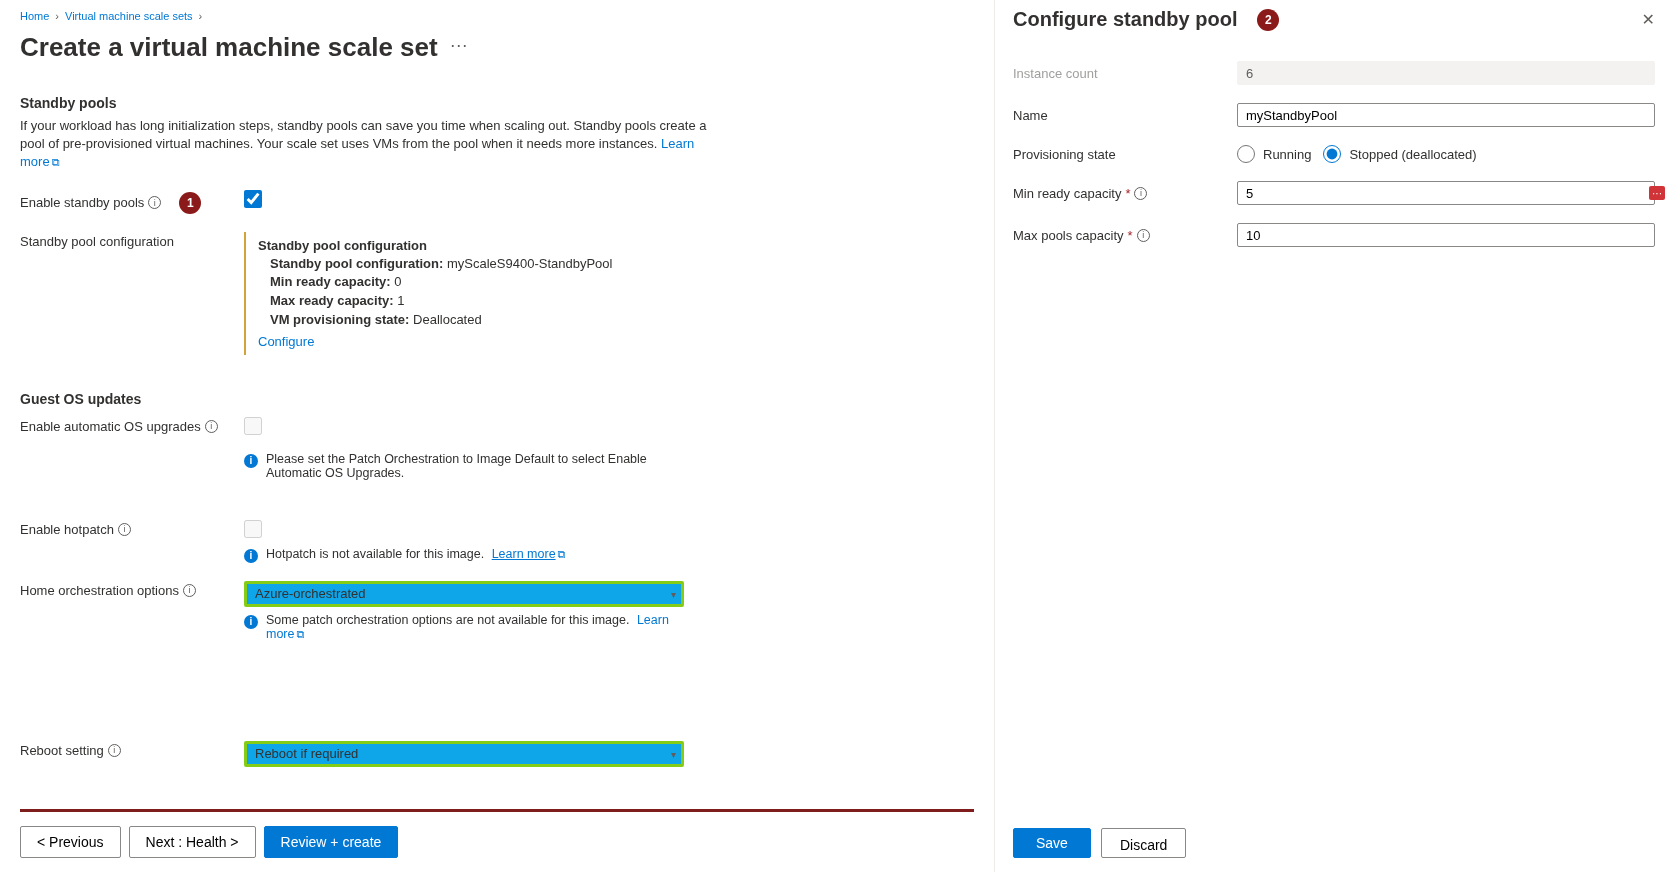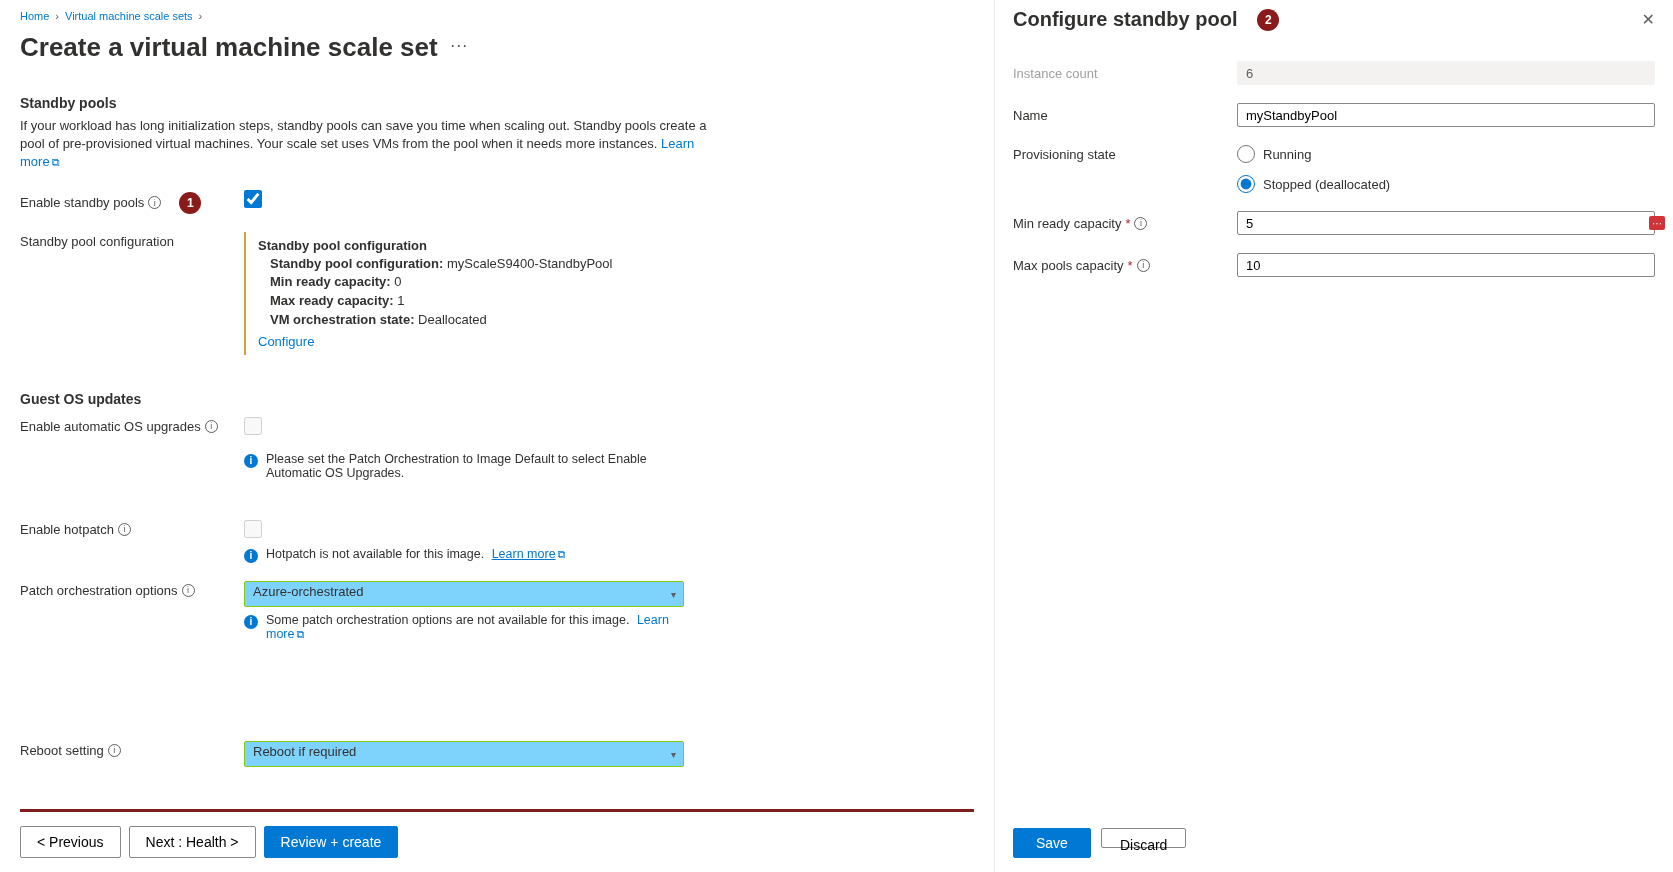--- a/index.html
+++ b/index.html
@@ -44,22 +44,22 @@
 
   .inline-info { display:flex; gap:8px; align-items:flex-start; margin-top:6px; font-size:12.5px; color:#323130; }
   .inline-info .iicon {
     width:14px; height:14px; border-radius:50%; background:#0078d4; color:#fff; font-size:10px; font-weight:700;
     display:flex; align-items:center; justify-content:center; flex-shrink:0; margin-top:2px;
   }
   .inline-info .lm { color:#0078d4; text-decoration:underline; cursor:pointer; margin-left:4px; }
 
   .select-wrap { position:relative; width:440px; }
   .select-wrap select, .fake-select {
-    width:100%; height:26px; border:1px solid #84cc16; border-radius:2px; padding:2px 28px 2px 8px;
-    background:#7dd3fc; font-size:13px; appearance:none; cursor:pointer;
+    width:100%; height:26px; border:3px solid #84cc16; border-radius:2px; padding:2px 28px 2px 8px;
+    background:#0ea5e9; font-size:13px; appearance:none; cursor:pointer;
   }
   .select-wrap .chev-down {
     position:absolute; right:8px; top:50%; transform:translateY(-50%); pointer-events:none;
     color:#605e5c; font-size:10px;
   }
 
   
   .footer { border-top:3px solid #7f1d1d; padding:14px 0; display:flex; gap:8px; margin-top:auto; }
   .btn { height:32px; padding:0 16px; border-radius:2px; font-size:14px; cursor:pointer; background:#fff; border:1px solid #8a8886; }
   .btn.primary { background:#0078d4; border-color:#0078d4; color:#fff; }
@@ -74,21 +74,21 @@
   .f-row { display:flex; align-items:center; margin-bottom:18px; }
   .f-row.top { align-items:flex-start; }
   .f-label { width:224px; flex-shrink:0; color:#323130; display:flex; align-items:center; gap:4px;}
   .f-label.disabled { color:#a19f9d; }
   .req { color:#a4262c; }
   .f-input { flex:1; }
   .f-input input[type="text"] {
     width:100%; height:24px; border:1px solid #8a8886; border-radius:2px; padding:2px 8px; font-size:13px;
   }
   .f-input input[readonly] { background:#f3f2f1; border-color:#f3f2f1; color:#605e5c; }
-  .radio-stack { display:flex; flex-direction:column; gap:12px; padding-top:0;}
+  .radio-stack { display:flex; flex-direction:row; gap:12px; padding-top:0;}
   .radio-item { display:flex; align-items:center; gap:8px; cursor:pointer; }
   .radio-item input { width:18px; height:18px; accent-color:#0078d4; margin:0;}
 
   .input-with-flag { position:relative; }
   .flag {
     position:absolute; right:-2px; top:50%; transform:translate(50%,-50%);
     width:16px; height:14px; background:#d13438; border-radius:2px; color:#fff;
     font-size:10px; display:flex; align-items:center; justify-content:center;
   }
 
@@ -132,21 +132,21 @@
 
     <div class="form-row">
       <div class="form-label">
         <span>Standby pool configuration</span>
       </div>
       <div class="form-value config-box">
         <div class="cfg-title">Standby pool configuration</div>
         <div class="cfg-line"><span class="k">Standby pool configuration:</span> <span>myScaleS9400-StandbyPool</span></div>
         <div class="cfg-line"><span class="k">Min ready capacity:</span> <span>0</span></div>
         <div class="cfg-line"><span class="k">Max ready capacity:</span> <span>1</span></div>
-        <div class="cfg-line"><span class="k">VM orchestration state:</span> <span>Deallocated</span></div>
+        <div class="cfg-line"><span class="k">VM provisioning state:</span> <span>Deallocated</span></div>
         <span class="cfg-link">Configure</span>
       </div>
     </div>
 
     <div class="section-head" style="margin-top:36px">Guest OS updates</div>
 
     <div class="form-row tight">
       <div class="form-label">
         <span>Enable automatic OS upgrades</span>
         <span class="info-icon">i</span>
@@ -170,21 +170,21 @@
         <div class="inline-info">
           <span class="iicon">i</span>
           <span><span>Hotpatch is not available for this image.</span>
           <a class="lm">Learn more</a><span class="ext-icon">⧉</span></span>
         </div>
       </div>
     </div>
 
     <div class="form-row">
       <div class="form-label">
-        <span>Patch orchestration options</span>
+        <span>Home orchestration options</span>
         <span class="info-icon">i</span>
       </div>
       <div class="form-value">
         <div class="select-wrap">
           <div class="fake-select">Azure-orchestrated</div>
           <span class="chev-down">▾</span>
         </div>
         <div class="inline-info">
           <span class="iicon">i</span>
           <span><span>Some patch orchestration options are not available for this image.</span>
@@ -264,15 +264,15 @@
     <div class="f-label">
       <span>Max pools capacity</span>
       <span class="req">*</span>
       <span class="info-icon">i</span>
     </div>
     <div class="f-input"><input type="text" value="10" style=""></div>
   </div>
 
   <div class="flyout-footer">
     <button class="btn primary" style="height:30px;padding:0 22px">Save</button>
-    <button class="btn" style="height:20px;padding:8px 18px">Discard</button>
+    <button class="btn" style="height:30px;padding:8px 18px">Discard</button>
   </div>
 </div>
 
 </body></html>

